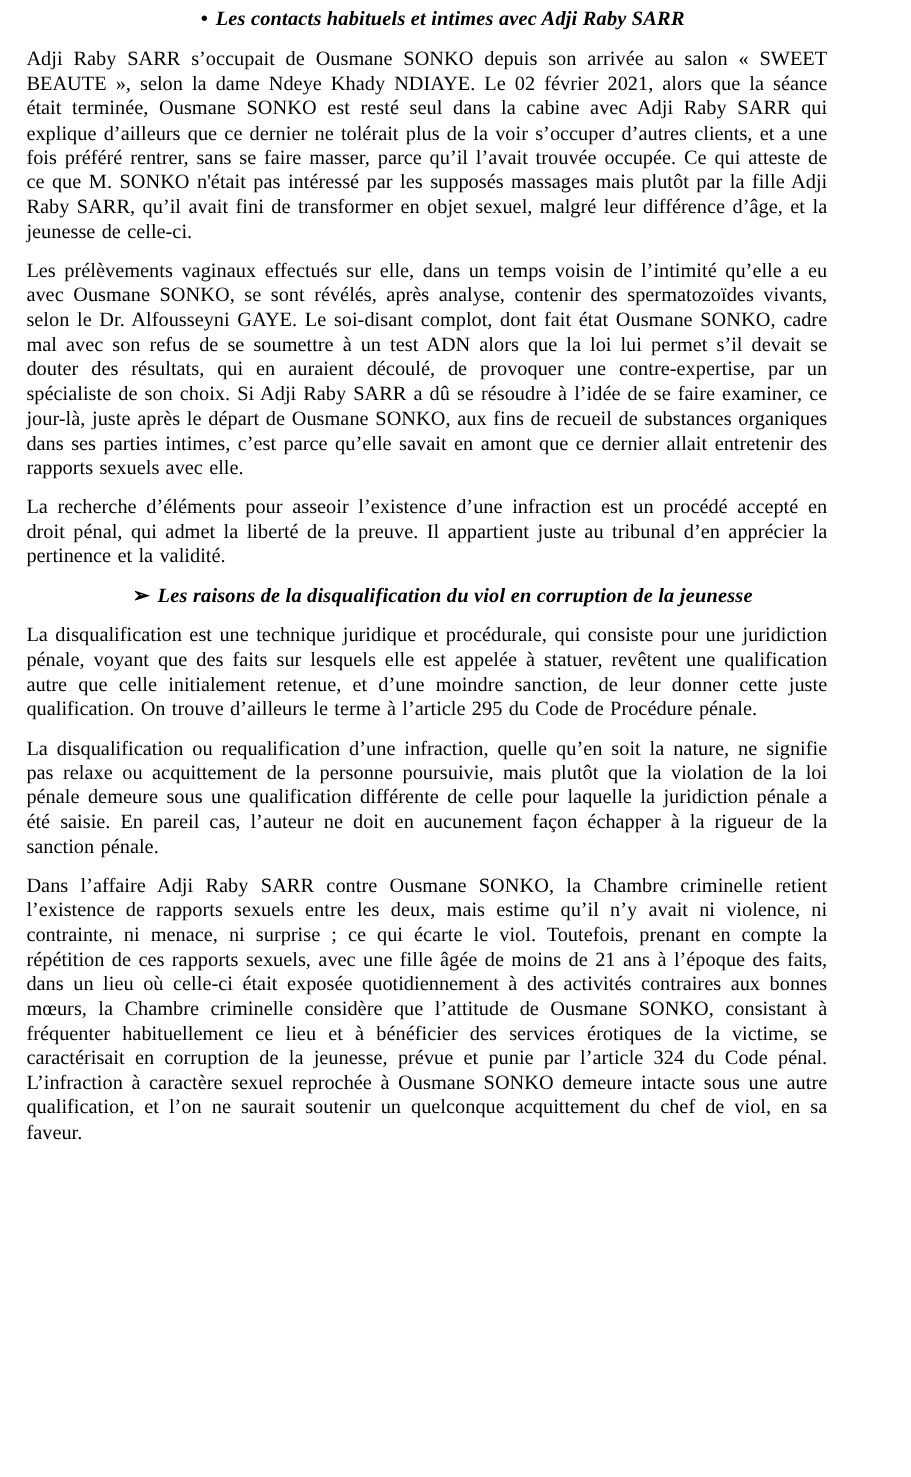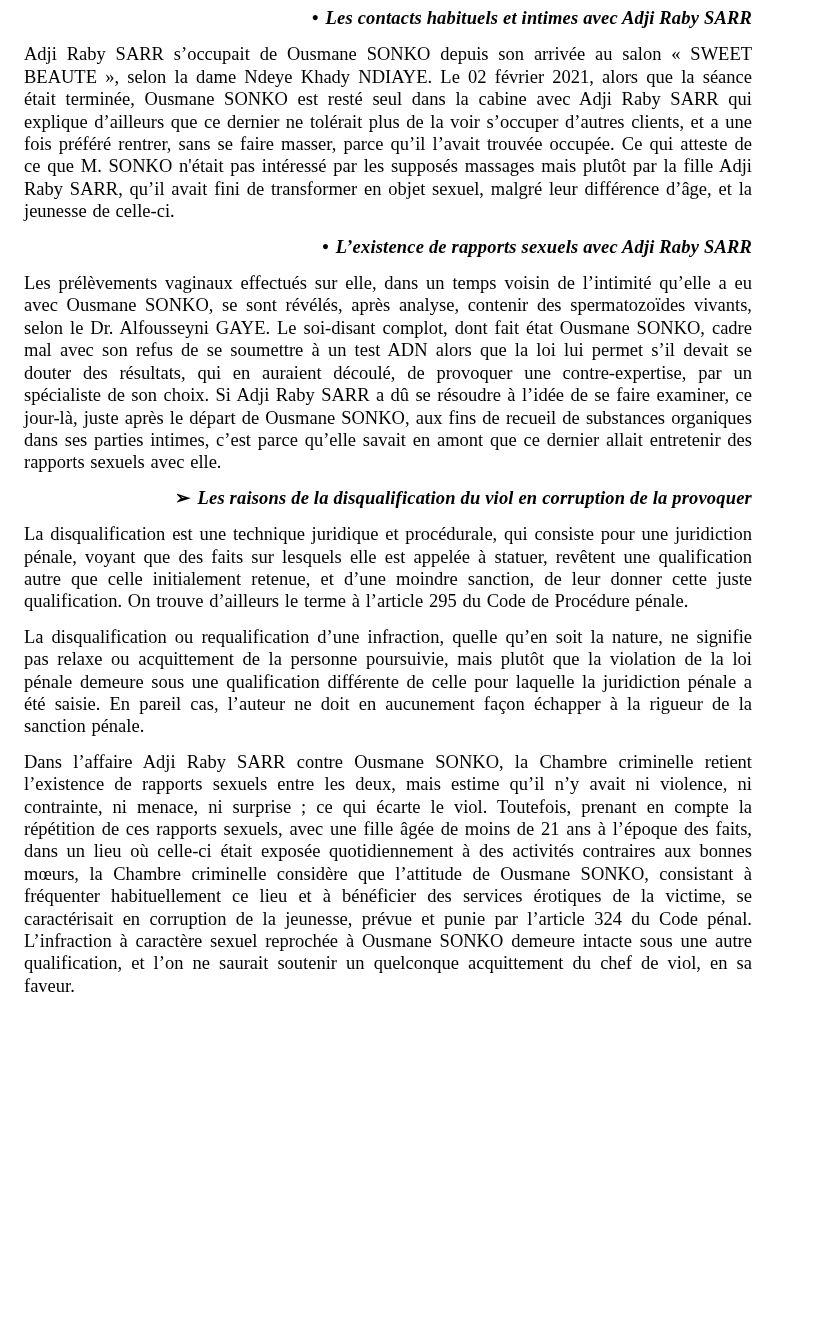--- a/index.html
+++ b/index.html
@@ -25,21 +25,21 @@
   .para {
     margin: 0 0 13px 0;
     text-align: justify;
     word-spacing: 0.06em;
   }
   .heading {
     margin: 0 0 14px 0;
     padding-left: 29px;
     font-weight: bold;
     font-style: italic;
-    text-align: right;
+    text-align: center;
   }
   .heading .marker {
     display: inline-block;
     font-style: normal;
     margin-right: 7px;
   }
   .heading .htext {
     letter-spacing: 0.01em;
   }
 </style>
@@ -47,30 +47,28 @@
 <body>
 
 <div class="page">
 
   <div class="heading">
     <span class="marker">•</span><span class="htext">Les contacts habituels et intimes avec Adji Raby SARR</span>
   </div>
 
   <p class="para">Adji Raby SARR s’occupait de Ousmane SONKO depuis son arrivée au salon « SWEET BEAUTE », selon la dame Ndeye Khady NDIAYE. Le 02 février 2021, alors que la séance était terminée, Ousmane SONKO est resté seul dans la cabine avec Adji Raby SARR qui explique d’ailleurs que ce dernier ne tolérait plus de la voir s’occuper d’autres clients, et a une fois préféré rentrer, sans se faire masser, parce qu’il l’avait trouvée occupée. Ce qui atteste de ce que M. SONKO n'était pas intéressé par les supposés massages mais plutôt par la fille Adji Raby SARR, qu’il avait fini de transformer en objet sexuel, malgré leur différence d’âge, et la jeunesse de celle-ci.</p>
 
-  <div class="heading">
-    <span class="marker">•</span><span class="htext">L’existence de rapports sexuels avec Adji Raby SARR</span>
-  </div>
 
 
   <p class="para">Les prélèvements vaginaux effectués sur elle, dans un temps voisin de l’intimité qu’elle a eu avec Ousmane SONKO, se sont révélés, après analyse, contenir des spermatozoïdes vivants, selon le Dr. Alfousseyni GAYE. Le soi-disant complot, dont fait état Ousmane SONKO, cadre mal avec son refus de se soumettre à un test ADN alors que la loi lui permet s’il devait se douter des résultats, qui en auraient découlé, de provoquer une contre-expertise, par un spécialiste de son choix. Si Adji Raby SARR a dû se résoudre à l’idée de se faire examiner, ce jour-là, juste après le départ de Ousmane SONKO, aux fins de recueil de substances organiques dans ses parties intimes, c’est parce qu’elle savait en amont que ce dernier allait entretenir des rapports sexuels avec elle.</p>
 
+  <p class="para">La recherche d’éléments pour asseoir l’existence d’une infraction est un procédé accepté en droit pénal, qui admet la liberté de la preuve. Il appartient juste au tribunal d’en apprécier la pertinence et la validité.</p>
 
   <div class="heading">
-    <span class="marker">➢</span><span class="htext">Les raisons de la disqualification du viol en corruption de la provoquer</span>
+    <span class="marker">➢</span><span class="htext">Les raisons de la disqualification du viol en corruption de la jeunesse</span>
   </div>
 
   <p class="para">La disqualification est une technique juridique et procédurale, qui consiste pour une juridiction pénale, voyant que des faits sur lesquels elle est appelée à statuer, revêtent une qualification autre que celle initialement retenue, et d’une moindre sanction, de leur donner cette juste qualification. On trouve d’ailleurs le terme à l’article 295 du Code de Procédure pénale.</p>
 
   <p class="para">La disqualification ou requalification d’une infraction, quelle qu’en soit la nature, ne signifie pas relaxe ou acquittement de la personne poursuivie, mais plutôt que la violation de la loi pénale demeure sous une qualification différente de celle pour laquelle la juridiction pénale a été saisie. En pareil cas, l’auteur ne doit en aucunement façon échapper à la rigueur de la sanction pénale.</p>
 
   <p class="para">Dans l’affaire Adji Raby SARR contre Ousmane SONKO, la Chambre criminelle retient l’existence de rapports sexuels entre les deux, mais estime qu’il n’y avait ni violence, ni contrainte, ni menace, ni surprise ; ce qui écarte le viol. Toutefois, prenant en compte la répétition de ces rapports sexuels, avec une fille âgée de moins de 21 ans à l’époque des faits, dans un lieu où celle-ci était exposée quotidiennement à des activités contraires aux bonnes mœurs, la Chambre criminelle considère que l’attitude de Ousmane SONKO, consistant à fréquenter habituellement ce lieu et à bénéficier des services érotiques de la victime, se caractérisait en corruption de la jeunesse, prévue et punie par l’article 324 du Code pénal. L’infraction à caractère sexuel reprochée à Ousmane SONKO demeure intacte sous une autre qualification, et l’on ne saurait soutenir un quelconque acquittement du chef de viol, en sa faveur.</p>
 
 </div>
 

